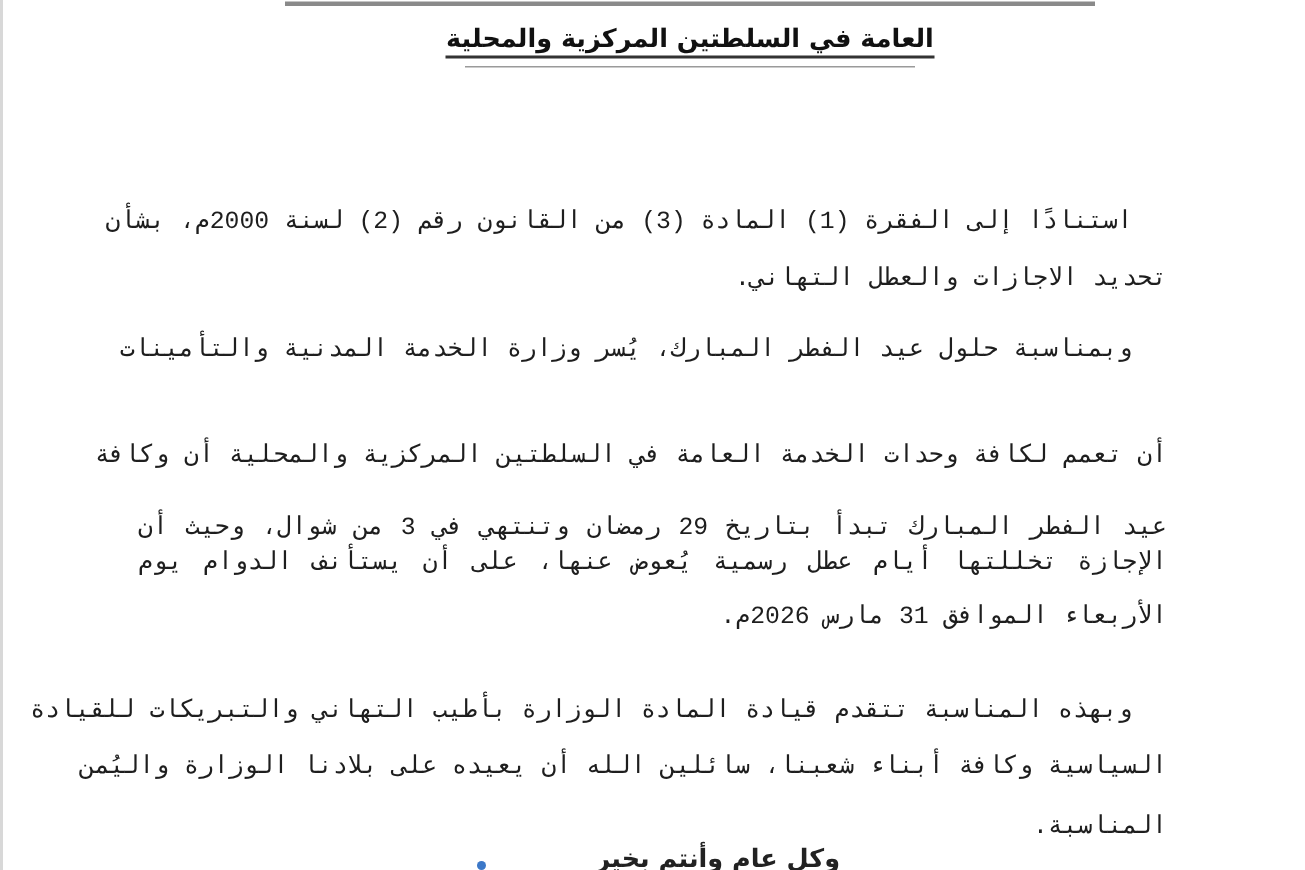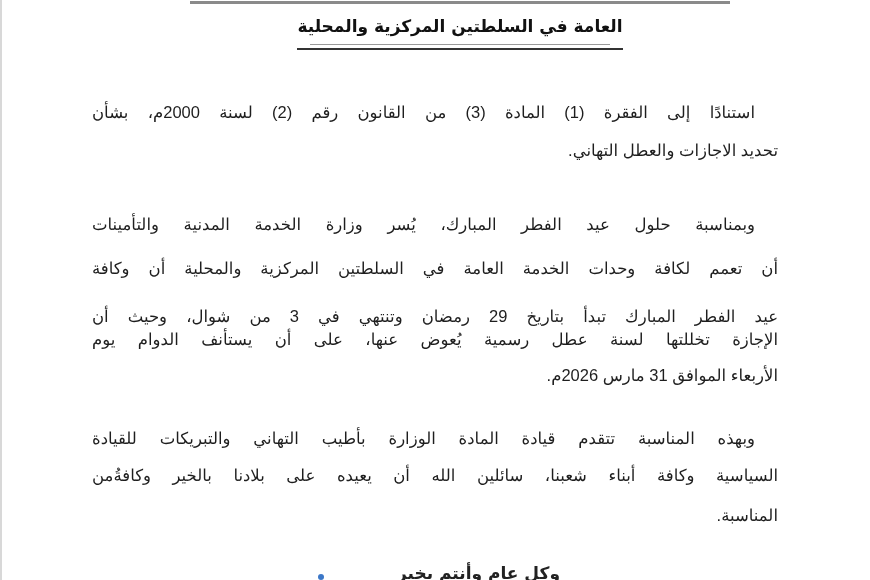--- a/index.html
+++ b/index.html
@@ -35,38 +35,39 @@
       direction: rtl;
       font-family: "DejaVu Sans", sans-serif;
       font-weight: bold;
       font-size: 17px;
       line-height: 28px;
       color: #111;
       white-space: nowrap;
     }
     .title span {
       border-bottom: 2px solid #333;
-      padding-bottom: 12px;
+      padding-bottom: 1px;
     }
     .title-underline2 {
       position: absolute;
       left: 310px; top: 44px;
       width: 300px; height: 1px;
       background: #9a9a9a;
     }
     .line {
       position: absolute;
       left: 92px;
       width: 686px;
       direction: rtl;
-      font-family: Liberation Sans, sans-serif;
+      font-family: Liberation Mono, monospace;
       font-size: 16.5px;
       line-height: 24px;
       color: #1e1e1e;
       white-space: nowrap;
+      margin-top: 36px;
     }
     .justify {
       text-align: justify;
       text-align-last: justify;
     }
     .indent {
       width: 663px;
     }
     .closing {
       position: absolute;
@@ -96,25 +97,25 @@
 <div class="top-rule"></div>
 
 <div class="title">
   <span>العامة في السلطتين المركزية والمحلية</span>
 </div>
 <div class="title-underline2"></div>
 
 <div class="line justify indent" style="top:100px;">استنادًا إلى الفقرة (1) المادة (3) من القانون رقم (2) لسنة 2000م، بشأن</div>
 <div class="line" style="top:138px;">تحديد الاجازات والعطل التهاني.</div>
 
-<div class="line justify indent" style="top:212px;">وبمناسبة حلول عيد الفطر المبارك، يُسر وزارة الخدمة المدنية والتأمينات</div>
+<div class="line justify indent" style="top:185px;">وبمناسبة حلول عيد الفطر المبارك، يُسر وزارة الخدمة المدنية والتأمينات</div>
 
 <div class="line justify" style="top:256px;">أن تعمم لكافة وحدات الخدمة العامة في السلطتين المركزية والمحلية أن وكافة</div>
 <div class="line justify" style="top:304px;">عيد الفطر المبارك تبدأ بتاريخ 29 رمضان وتنتهي في 3 من شوال، وحيث أن</div>
-<div class="line justify" style="top:327px;">الإجازة تخللتها لسنة عطل رسمية يُعوض عنها، على أن يستأنف الدوام يوم</div>
+<div class="line justify" style="top:327px;">الإجازة تخللتها أيام عطل رسمية يُعوض عنها، على أن يستأنف الدوام يوم</div>
 <div class="line" style="top:363px;">الأربعاء الموافق 31 مارس 2026م.</div>
 
 <div class="line justify indent" style="top:426px;">وبهذه المناسبة تتقدم قيادة المادة الوزارة بأطيب التهاني والتبريكات للقيادة</div>
-<div class="line justify" style="top:463px;">السياسية وكافة أبناء شعبنا، سائلين الله أن يعيده على بلادنا بالخير وكافةُمن</div>
+<div class="line justify" style="top:463px;">السياسية وكافة أبناء شعبنا، سائلين الله أن يعيده على بلادنا الوزارة واليُمن</div>
 <div class="line" style="top:503px;">المناسبة.</div>
 
 <div class="closing">وكل عام وأنتم بخير</div>
 <div class="stamp-dot"></div>
 
 </body></html>

